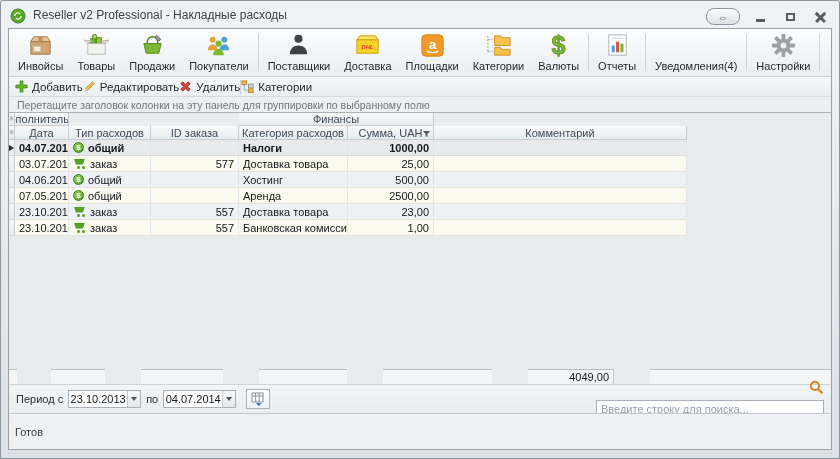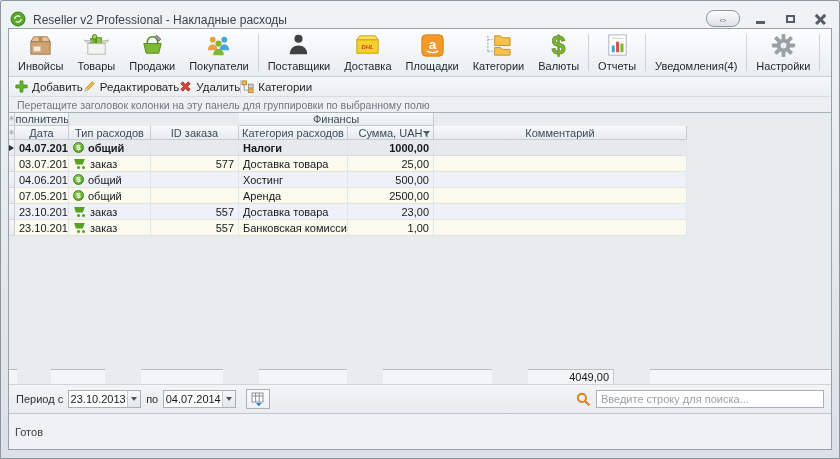--- a/index.html
+++ b/index.html
@@ -1,20 +1,20 @@
 <!DOCTYPE html>
 <html><head>
 <meta charset="utf-8">
 <style>
   * { margin:0; padding:0; box-sizing:border-box; }
   html,body { width:840px; height:459px; background:#cfd6dc; font-family:"Liberation Sans",sans-serif; }
   .window { width:840px; height:459px; background:linear-gradient(#f0f3f6,#dce1e7); border:1px solid #8d959d; border-radius:3px 3px 0 0; position:relative; overflow:hidden; }
 
   
-  .titlebar { height:26px; display:flex; align-items:flex-end; padding:0 9px; }
+  .titlebar { height:26px; display:flex; align-items:flex-start; padding:0 9px;margin-top:7px; }
   .app-icon { width:16px; height:16px; margin-right:7px; flex:0 0 auto; }
   .title-text { font-size:12px; color:#3b434b; white-space:nowrap; }
   .caption-zone { margin-left:auto; display:flex; align-items:center; gap:10px; }
   .cap-pill { width:34px; height:17px; border:1px solid #8f97a0; border-radius:8px; background:linear-gradient(#fbfcfd,#dde2e8); display:flex; align-items:center; justify-content:center; font-size:11px; color:#4a5157; cursor:default; }
   .capbtn { width:20px; height:16px; display:flex; align-items:center; justify-content:center; cursor:default; }
   .gl-min { width:9px; height:3px; background:#565d64; margin-top:7px; }
   .gl-max { width:9px; height:8px; border:2px solid #565d64; }
   .gl-close { position:relative; width:11px; height:11px; }
   .gl-close::before,.gl-close::after { content:""; position:absolute; left:-1px; top:4.5px; width:13px; height:2.5px; background:#565d64; }
   .gl-close::before { transform:rotate(45deg);} .gl-close::after { transform:rotate(-45deg);}
@@ -71,21 +71,21 @@
   .fc.amtf { justify-content:flex-end; border-right:1px solid #c3c9cf; }
   .fc.fillf { background:transparent; border:0; }
 
   
   .filter-bar { height:29px; flex:0 0 auto; background:linear-gradient(#f2f4f6,#e9edf0); border-top:1px solid #cfd4da; display:flex; align-items:center; padding:0 7px; font-size:11px; color:#2c3137; }
   .date-editor { display:inline-flex; height:18px; border:1px solid #a8b0ba; background:#fff; margin:0 5px; cursor:default; }
   .de-text { width:58px; display:flex; align-items:center; justify-content:center; font-size:11px; color:#16191c; }
   .de-btn { width:13px; border-left:1px solid #c3cad1; background:linear-gradient(#f6f8fa,#e3e8ec); display:flex; align-items:center; justify-content:center; }
   .tri-dn { width:0; height:0; border-left:3.5px solid transparent; border-right:3.5px solid transparent; border-top:4px solid #4c5258; }
   .period-btn { width:24px; height:20px; border:1px solid #a8b0ba; background:linear-gradient(#fbfcfd,#eef1f4); margin-left:5px; display:flex; align-items:center; justify-content:center; }
-  .search-zone { margin-left:auto; display:flex; align-items:center; gap:5px; }
+  .search-zone { margin-left:auto; display:flex; align-items:flex-end; gap:5px;flex-direction:column; }
   .search-input { width:228px; height:18px; border:1px solid #a8b0ba; font-size:11px; padding:0 4px; color:#16191c; font-family:"Liberation Sans",sans-serif; }
   .search-input::placeholder { color:#9aa0a8; }
 
   
   .status-bar { height:36px; flex:0 0 auto; background:#eff1f4; border-top:1px solid #c3c8ce; display:flex; align-items:center; padding:0 6px; font-size:11px; color:#3a4047; }
 </style>
 </head>
 <body>
 
 <div class="window">

